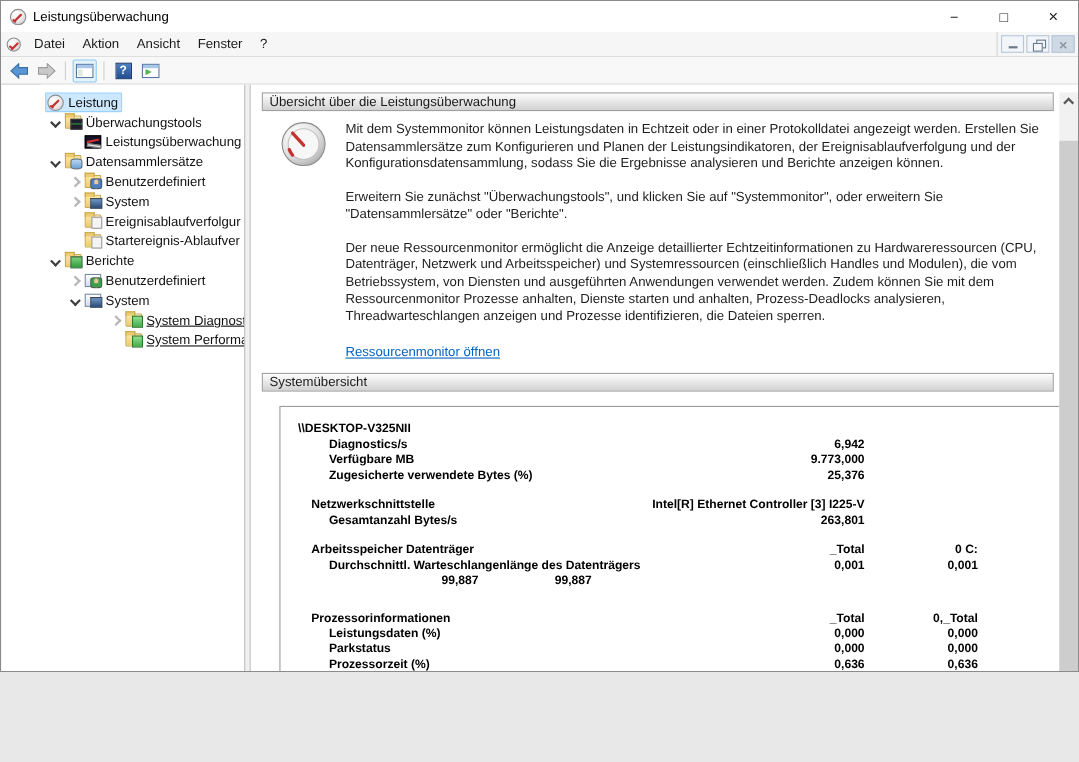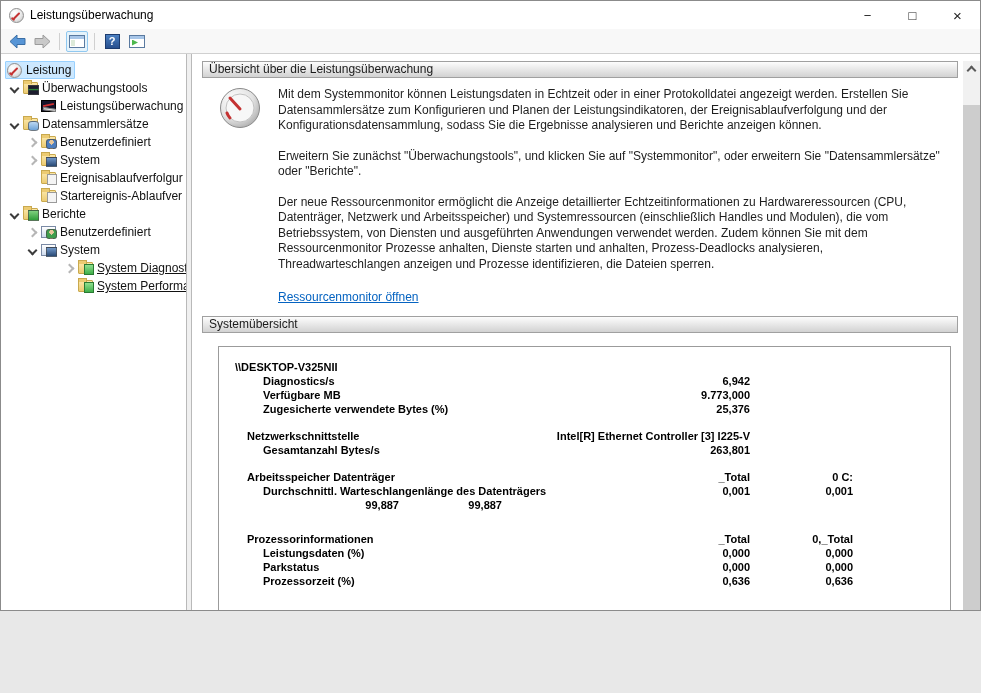--- a/index.html
+++ b/index.html
@@ -41,21 +41,21 @@
   .tbtn.active{background:#e5f3fb;border-color:#90c8f0;}
   .consoleicon{position:relative;width:16px;height:13px;border:1px solid #5a7aa0;background:#fff;}
   .consoleicon::before{content:"";position:absolute;left:0;top:0;right:0;height:3px;background:#a8c6e8;}
   .consoleicon::after{content:"";position:absolute;left:1px;top:4px;width:4px;bottom:1px;background:#dcead9;}
   .consoleicon.play::after{background:#4db84d;clip-path:polygon(0 0,100% 50%,0 100%);width:6px;left:2px;}
   .helpicon{width:15px;height:15px;background:linear-gradient(#4a7fc1,#274f8e);border:1px solid #1d3b6e;color:#fff;
     display:flex;align-items:center;justify-content:center;}
   .helpicon::after{content:"?";font-size:11px;font-weight:bold;}
 
   
-  .main{display:flex;height:601px;background:#fff;}
+  .main{display:flex;height:601px;background:#fff;margin-left:36px;}
   .tree-panel{width:186px;position:relative;background:#fff;border-right:1px solid #b9b9b9;padding-top:7px;overflow:hidden;}
   .splitter{width:5px;background:#f0f0f0;border-right:1px solid #b9b9b9;}
   .content{position:relative;flex:1;background:#fff;padding:7px 0 0 5px;overflow:hidden;}
 
   
   .trow{display:flex;align-items:center;height:18px;font-size:12px;color:#111;white-space:nowrap;padding-left:4px;}
   .trow.lvl2{padding-left:22px;}
   .trow.lvl3{padding-left:59px;text-decoration:underline;}
   .exp{width:18px;height:18px;position:relative;flex:none;}
   .exp.expanded::before{content:"";position:absolute;left:6px;top:6px;width:5px;height:5px;
@@ -135,20 +135,36 @@
 <div class="window">
 
   <div class="titlebar">
     <span class="i-perfmon" style="margin-left:8px"></span>
     <span class="app-title">Leistungsüberwachung</span>
     <div class="wbtn">−</div>
     <div class="wbtn">□</div>
     <div class="wbtn close">×</div>
   </div>
 
+  <div class="menubar">
+    <span class="i-perfmon"></span>
+    <span class="menu-items" style="display:flex;">
+        <span class="menu-item">Datei</span>
+        <span class="menu-item">Aktion</span>
+        <span class="menu-item">Ansicht</span>
+        <span class="menu-item">Fenster</span>
+        <span class="menu-item">?</span>
+      </span>
+    <span class="menu-spacer"></span>
+    <span class="mdi">
+      <span class="mdibtn min"></span>
+      <span class="mdibtn restore"></span>
+      <span class="mdibtn close"></span>
+    </span>
+  </div>
 
   <div class="toolbar">
     <span class="tbtn">
       <svg width="17" height="15">
           <polygon points="1,7.5 8,1 8,4.5 16,4.5 16,10.5 8,10.5 8,14" fill="#5795d6" stroke="#3a6ea5"></polygon>
         </svg>
     </span>
     <span class="tbtn">
       <svg width="17" height="15">
           <polygon points="16,7.5 9,1 9,4.5 1,4.5 1,10.5 9,10.5 9,14" fill="#c9c9c9" stroke="#9b9b9b"></polygon>

